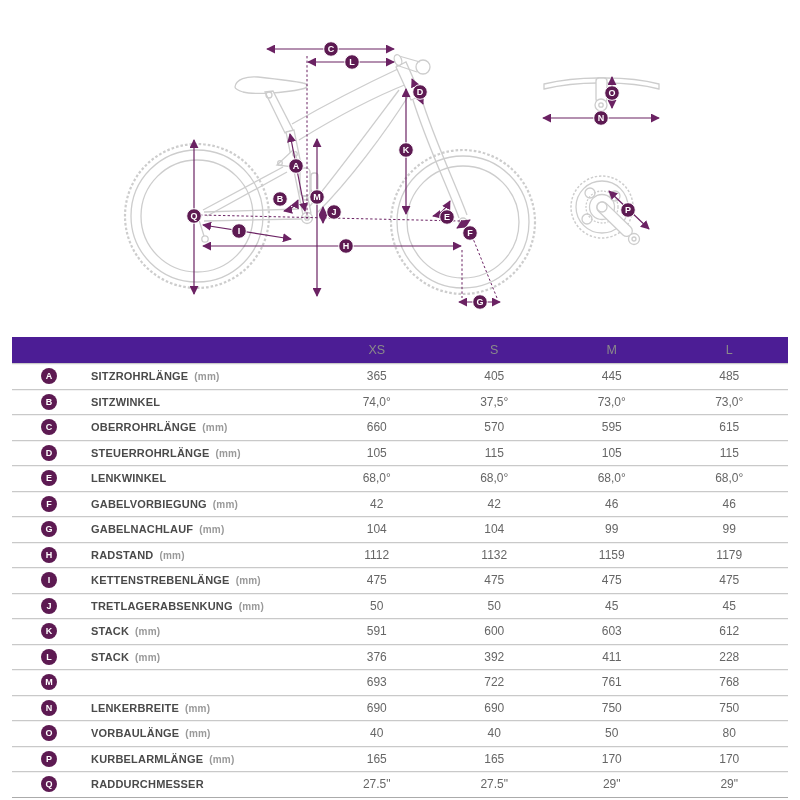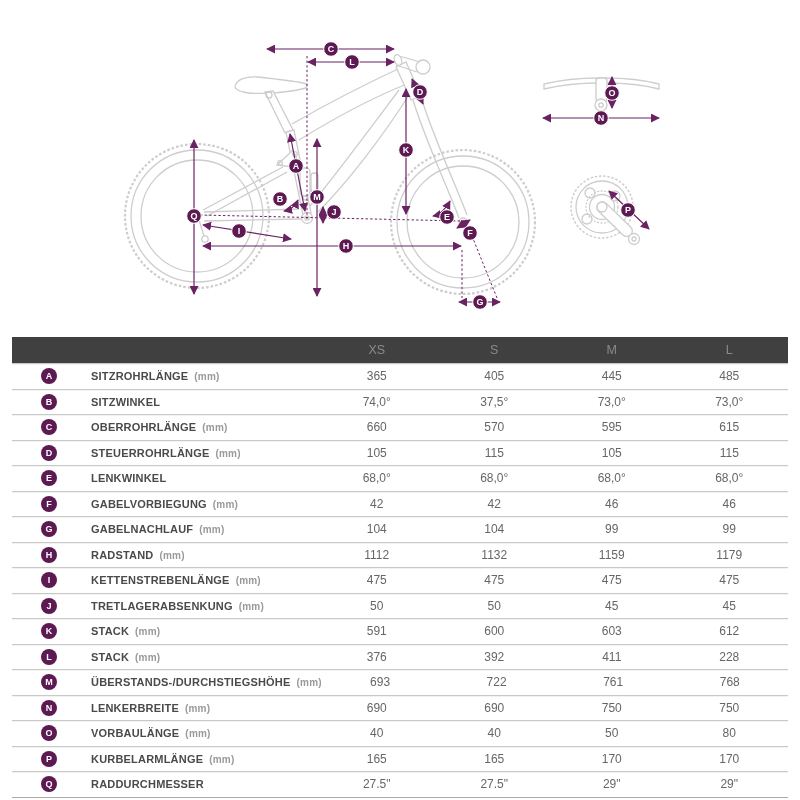--- a/index.html
+++ b/index.html
@@ -10,21 +10,21 @@
   }
   .diagram-wrap { width: 800px; height: 330px; }
   svg text.badge-letter {
     font-family: "Liberation Sans", sans-serif;
     font-size: 9px; font-weight: bold; fill: #fff; text-anchor: middle;
   }
   
   .geo-table { margin: 7px 12px 0 12px; border-bottom: 1px solid #ababab; }
   .thead {
     display: flex; height: 26px; align-items: center;
-    background: #404040;
+    background: #4c1d95;
   }
   .hcell { flex: 1; text-align: center; font-size: 12.5px; color: #8a8a8a; }
   .label-cell { flex: 0 0 306px; display: flex; align-items: center; }
   .trow {
     display: flex; height: 25.5px; align-items: center;
     border-top: 1px solid #c9c9c9; box-shadow: inset 0 1px 0 #f2f2f2;
     background: #fff;
   }
   .badge {
     width: 16px; height: 16px; border-radius: 50%;
@@ -404,21 +404,20 @@
       <div class="vcell">392</div>
       <div class="vcell">411</div>
       <div class="vcell">228</div>
     </div>
 
     <div class="trow">
       <div class="label-cell">
         <span class="badge">
               <span>M</span>
             </span>
-        <span class="rlabel"><span>ÜBERSTANDS-/DURCHSTIEGSHÖHE</span><span class="unit"> (mm)</span></span>
       </div>
       <div class="vcell">693</div>
       <div class="vcell">722</div>
       <div class="vcell">761</div>
       <div class="vcell">768</div>
     </div>
 
     <div class="trow">
       <div class="label-cell">
         <span class="badge">

